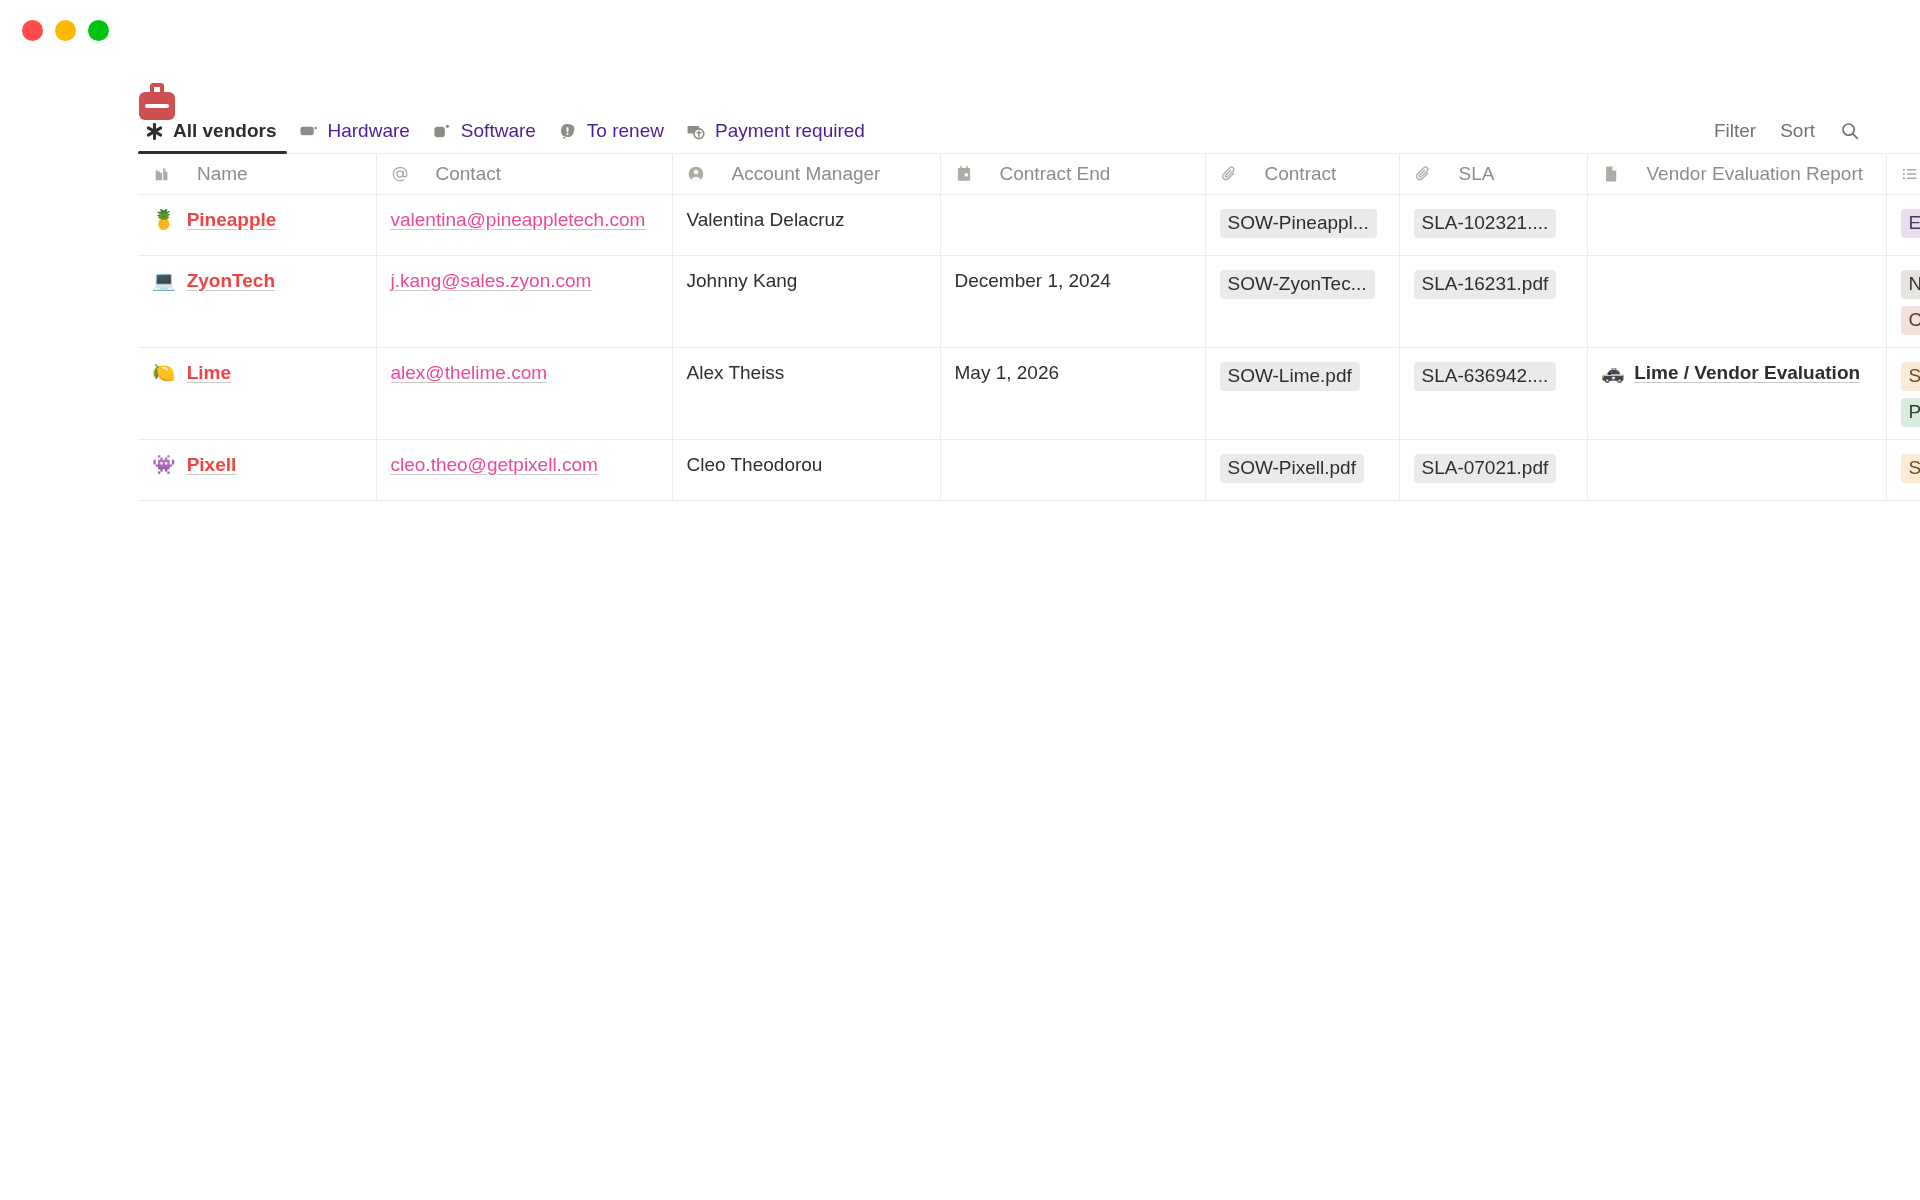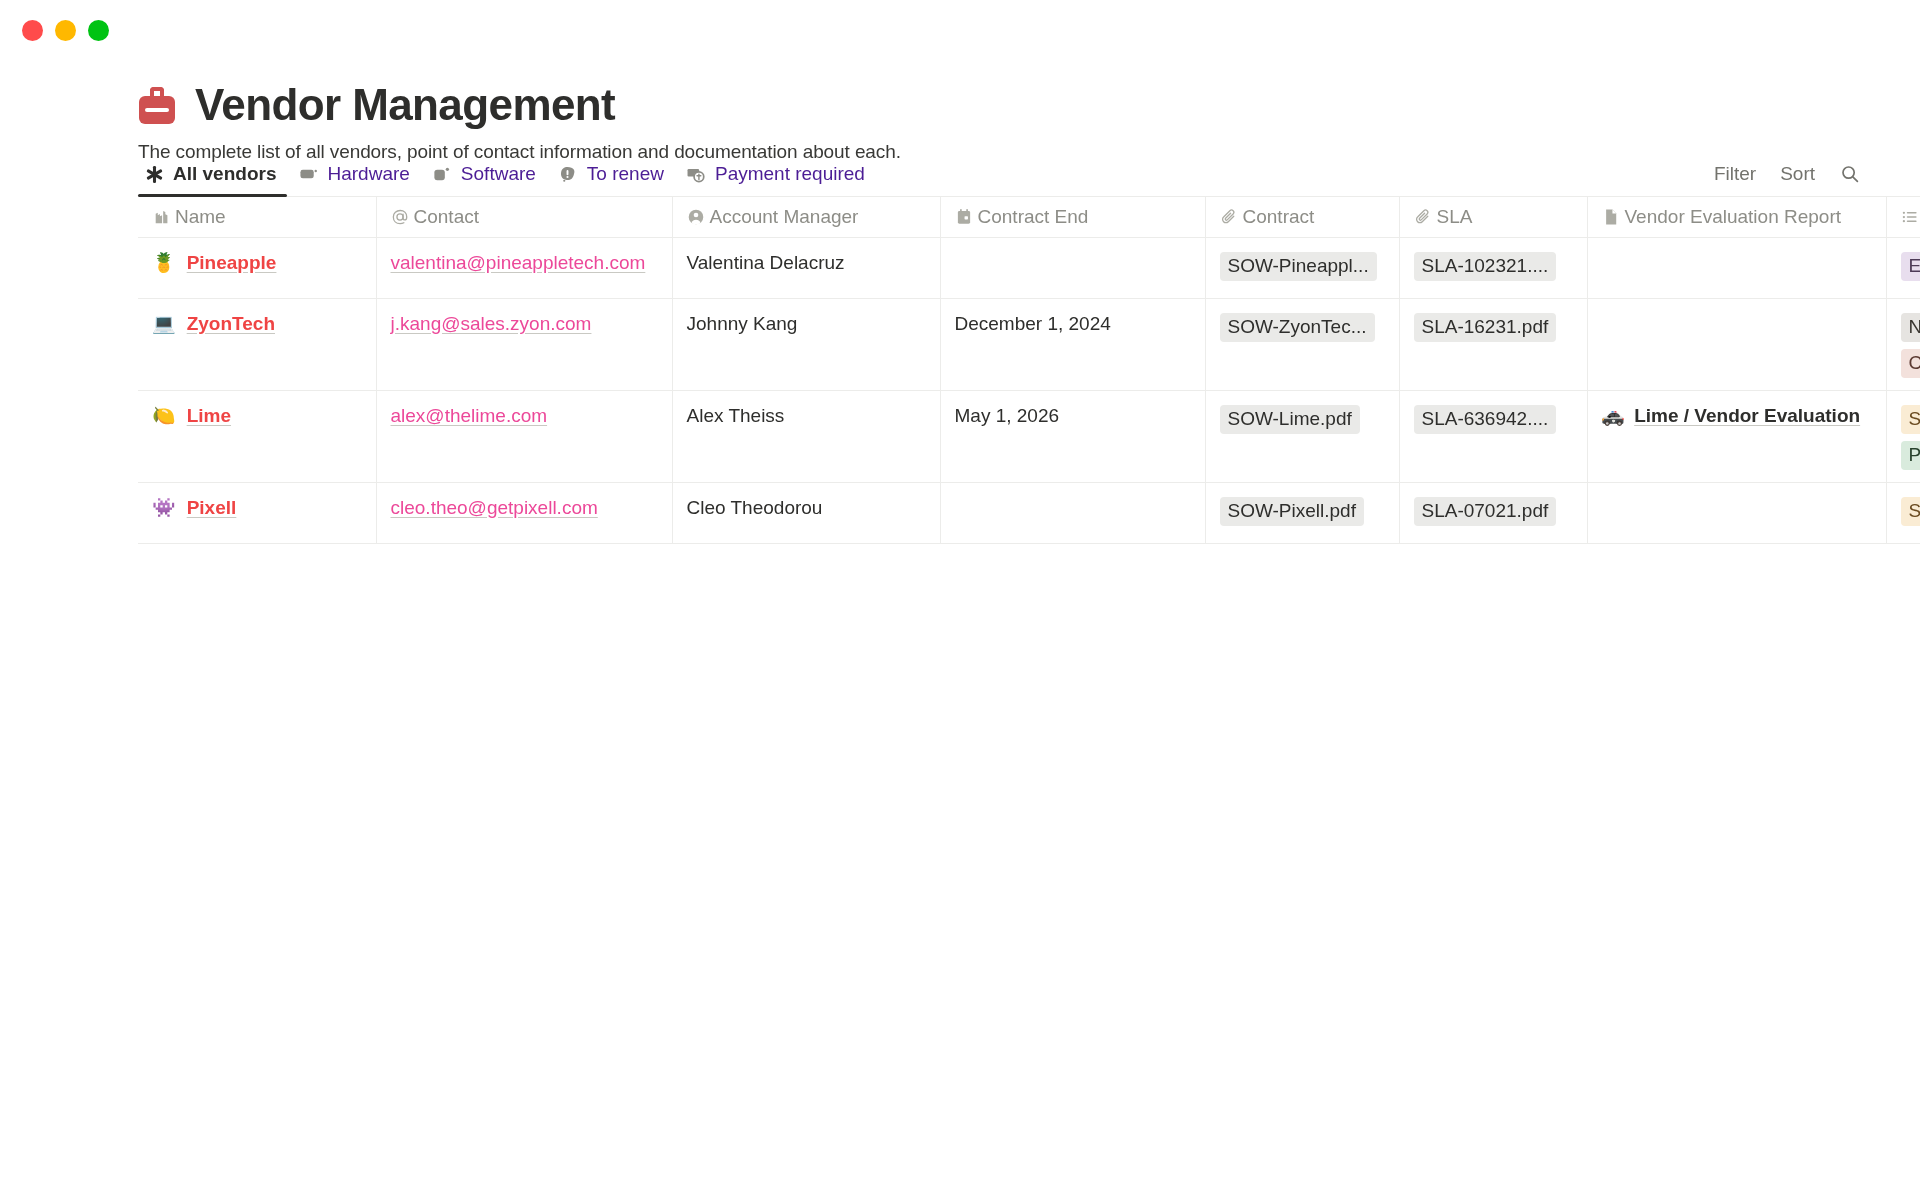--- a/index.html
+++ b/index.html
@@ -166,21 +166,21 @@
   #table thead th {
     height: 40px;
     font-weight: normal;
     font-size: 19px;
     color: #8d8d87;
     vertical-align: middle;
   }
   .th-inner {
     display: flex;
     align-items: center;
-    gap: 4px;
+    gap: 26px;
     padding: 0 14px;
     white-space: nowrap;
     overflow: hidden;
   }
   .th-inner .hicon {
     width: 19px; height: 19px;
     flex: 0 0 auto;
     display: inline-flex;
     align-items: center;
     justify-content: center;
@@ -282,24 +282,22 @@
 </div>
 
 <div id="page">
 
   <div id="page-header">
     <div id="page-icon">
       <div class="case-handle" style="border-color: rgb(207, 80, 80);"></div>
       <div class="case-body" style="background: rgb(207, 80, 80);"></div>
       <div class="case-latch"></div>
     </div>
-    <div id="page-title">Vendor Management</div>
   </div>
 
-  <div id="page-subtitle">The complete list of all vendors, point of contact information and documentation about each.</div>
 
   <div id="tabbar">
     <div id="tabs">
 
       <div class="tab active">
         <span class="ticon">
           <svg width="19" height="19" viewBox="0 0 20 20" fill="#2e2e2c">
             <rect x="8.4" y="1" width="3.2" height="18" rx="1.4"></rect>
             <rect x="8.4" y="1" width="3.2" height="18" rx="1.4" transform="rotate(60 10 10)"></rect>
             <rect x="8.4" y="1" width="3.2" height="18" rx="1.4" transform="rotate(120 10 10)"></rect>

